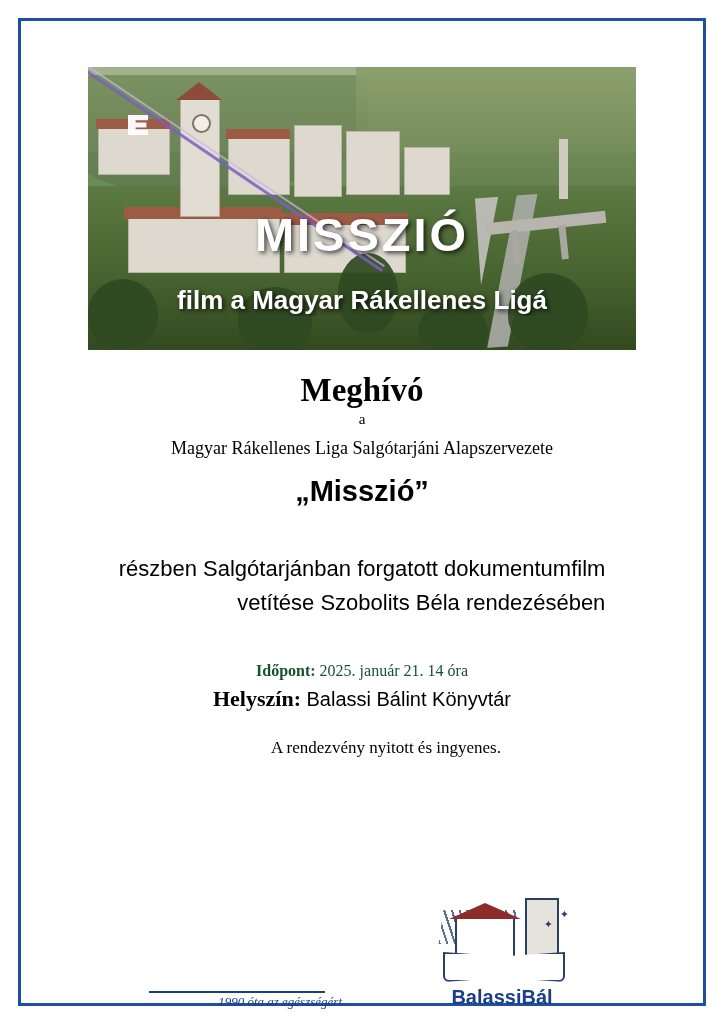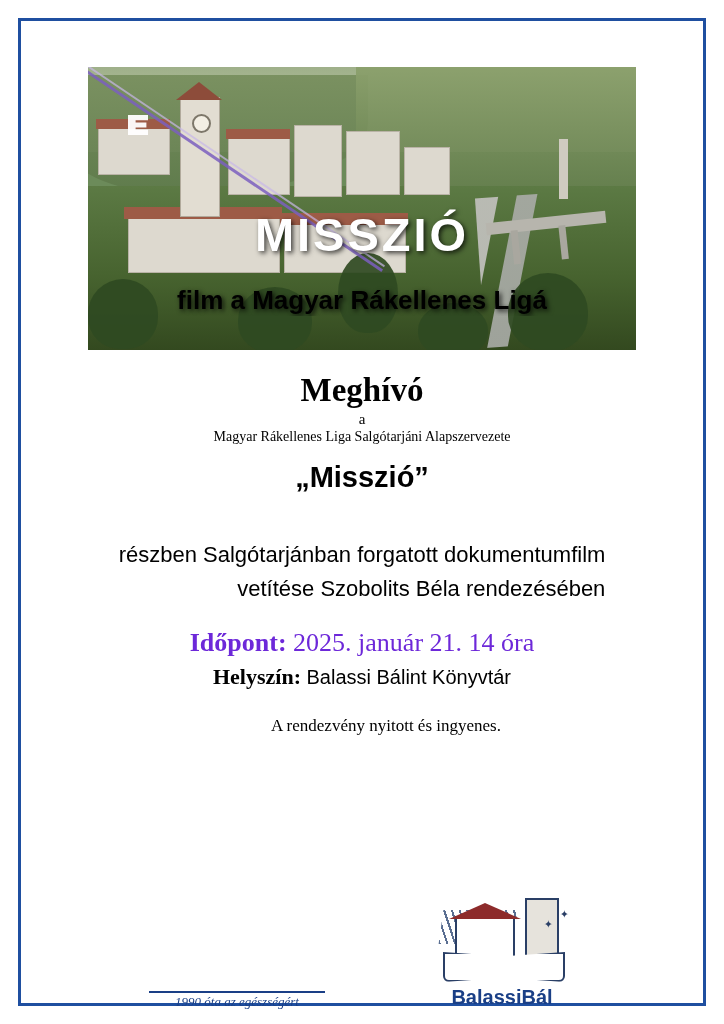--- a/index.html
+++ b/index.html
@@ -183,64 +183,64 @@
     text-shadow: 2px 2px 5px rgba(0,0,0,.75);
   }
   .still-sub {
     position: absolute;
     left: 0; right: 0;
     top: 218px;
     text-align: center;
     font-family: "Liberation Sans", sans-serif;
     font-weight: bold;
     font-size: 26px;
-    color: #000000;
+    color: #ffffff;
     text-shadow: 2px 2px 5px rgba(0,0,0,.8);
     white-space: nowrap;
     overflow: hidden;
   }
 
   
   .h-invite {
     margin-top: 22px;
     font-size: 33px;
     font-weight: bold;
     color: #000;
     font-family: "Liberation Serif", serif;
   }
   .h-a {
     margin-top: 2px;
     font-size: 15px;
     color: #000;
   }
   .h-org {
-    margin-top: 1px;
-    font-size: 14px;
+    margin-top: 10px;
+    font-size: 18px;
     color: #000;
   }
   .film-title {
     margin-top: 16px;
     font-size: 29px;
     font-weight: bold;
     font-family: "Liberation Sans", sans-serif;
     color: #000;
   }
   .desc {
     margin-top: 44px;
     font-size: 22px;
     font-family: "Liberation Sans", sans-serif;
     color: #000;
     line-height: 1.55;
     text-align: right;
   }
   .when {
-    margin-top: 22px;
-    font-size: 26px;
-    font-family: "Liberation Serif", serif;
-    color: #6d28d9;
+    margin-top: 42px;
+    font-size: 16px;
+    font-family: "Liberation Serif", serif;
+    color: #14532d;
   }
   .when b { font-weight: bold; }
   .where {
     margin-top: 6px;
     font-size: 22px;
     font-family: "Liberation Serif", serif;
     color: #000;
   }
   .where .val { font-family: "Liberation Sans", sans-serif; font-size: 20px; }
   .note {
@@ -292,20 +292,21 @@
   .logo-mrl .rule {
     margin: 2px auto 1px;
     width: 176px; height: 2px;
     background: #1a3f86;
   }
   .logo-mrl .l2 {
     font-family: "Liberation Serif", serif;
     font-style: italic;
     font-size: 13px;
     color: #1a3f86;
+    text-align: right;
   }
 
   .logo-lib {
     position: relative;
     width: 180px;
     height: 110px;
     text-align: center;
   }
   .lib-mark {
     position: relative;

